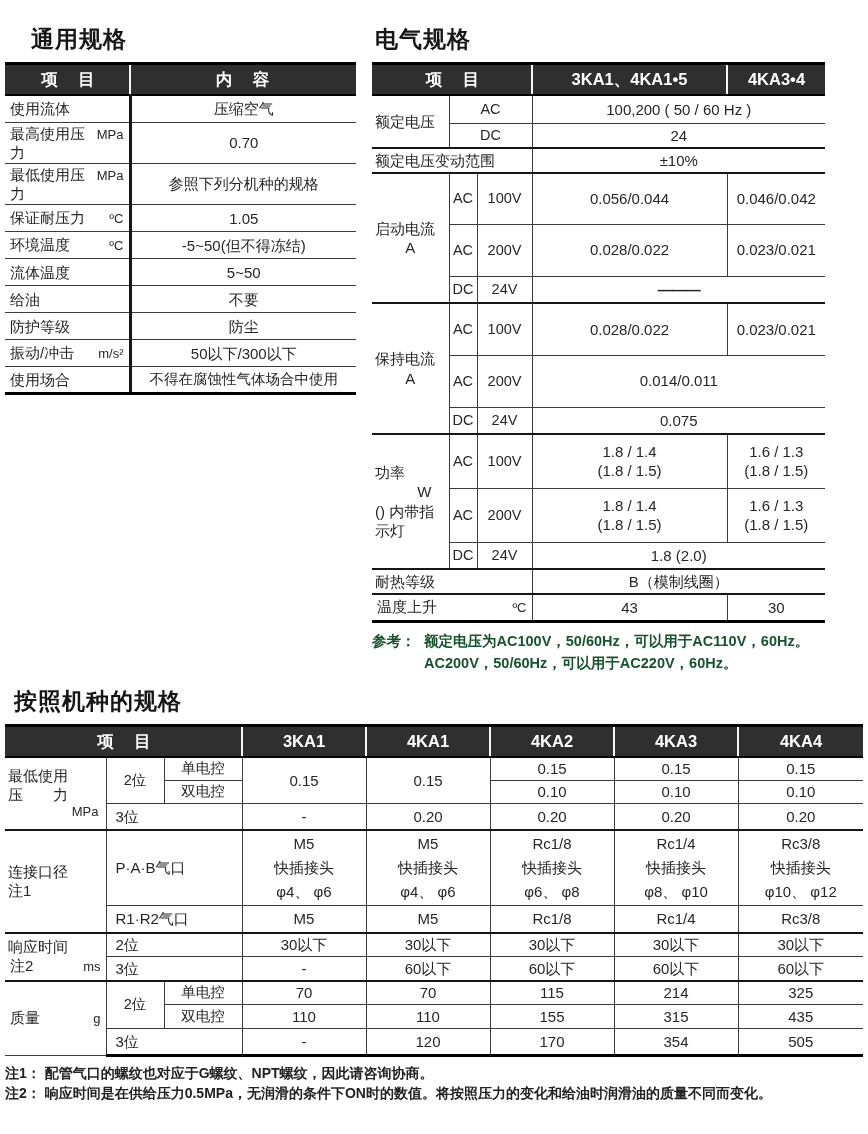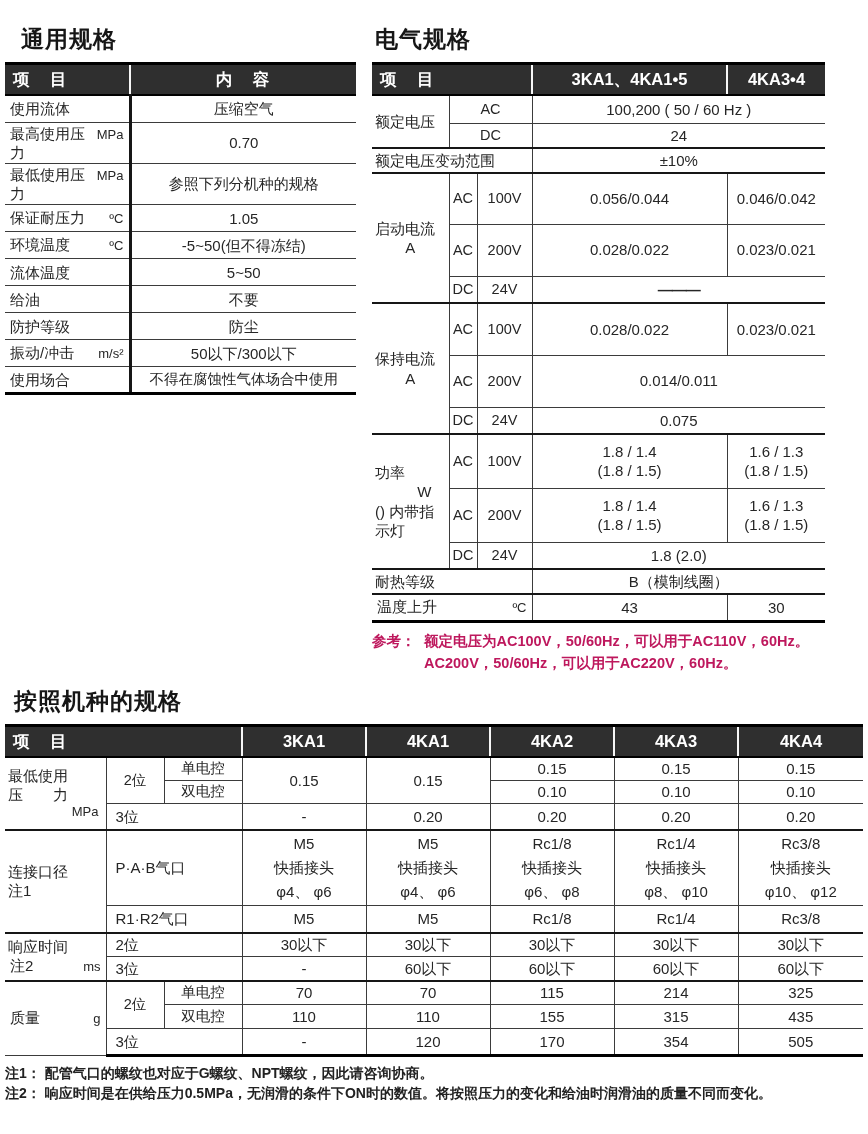--- a/index.html
+++ b/index.html
@@ -1,45 +1,45 @@
 <!DOCTYPE html>
 <html><head>
 <meta charset="utf-8">
 <style>
   html,body{margin:0;padding:0;background:#ffffff;width:868px;height:1134px;overflow:hidden;
     font-family:"Liberation Sans","DejaVu Sans",sans-serif;color:#262626;}
   .page{position:relative;width:868px;height:1134px;}
   h2{font-size:23px;font-weight:bold;color:#161616;margin:0 0 7px 0;letter-spacing:1px;}
   section{position:absolute;}
   #general{left:5px;top:24px;width:351px;}
-  #general h2{margin-left:16px;}
+  #general h2{margin-left:26px;}
   #electrical{left:372px;top:24px;width:453px;}
   #electrical h2{margin-left:3px;}
   #model{left:5px;top:686px;width:857px;}
   #model h2{margin-left:9px;}
 
   table{border-collapse:collapse;table-layout:fixed;width:100%;}
   td{border:1.5px solid #3b3b3b;text-align:center;vertical-align:middle;
      font-size:15px;line-height:1.28;padding:1px 3px;}
   td:last-child{border-right:0;}
   td:first-child{border-left:0;}
   th{background:#2f2f2f;color:#fff;border:0;border-top:3px solid #000;border-bottom:2.5px solid #000;
      border-left:2.5px solid #f7f7f7;font-size:16.5px;font-weight:bold;height:27px;padding:1px 4px;text-align:center;}
-  th:first-child{border-left:0;text-align:left;padding-left:8px;letter-spacing:2px;}
+  th:first-child{border-left:0;text-align:center;padding-left:8px;letter-spacing:2px;}
   .grp td{border-top:2.5px solid #161616;}
   .bb td{border-bottom:3px solid #000;margin-top:9px;}
   .lab{text-align:left;padding-left:3px;}
   .flexlab{display:flex;justify-content:space-between;align-items:baseline;padding:0 2px;}
   .unit{font-size:13px;}
   .c2{border-left:3px solid #161616;}
   .sub{font-size:14.5px;padding:1px 1px;}
   .subl{text-align:left;padding-left:9px;}
   .dash{letter-spacing:-1px;font-weight:bold;}
   .wline{text-align:right;padding-right:14px;}
-  .e-note{margin-top:7px;font-size:14.5px;font-weight:bold;display:flex;line-height:1.55;color:#be185d;}
+  .e-note{margin-top:7px;font-size:14.5px;font-weight:bold;display:flex;line-height:1.55;color:#14532d;}
   .e-note .prefix{flex:0 0 52px;}
   .footnotes{margin-top:6px;font-size:14px;font-weight:bold;line-height:1.45;color:#222;}
   .tallcell div{line-height:24px;}
 </style>
 </head>
 <body>
 
 <div class="page">
 
   <section id="general">

